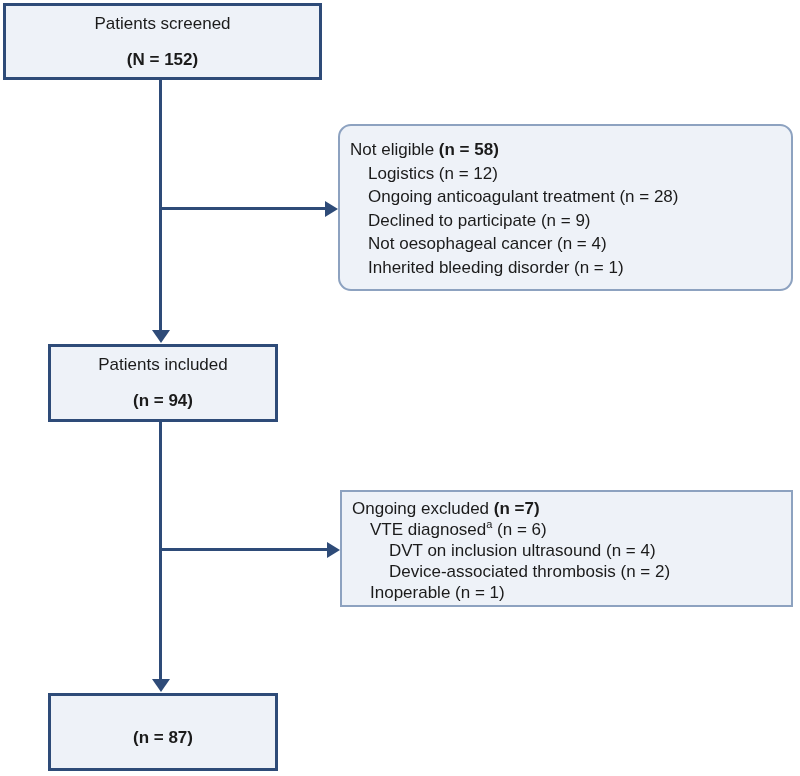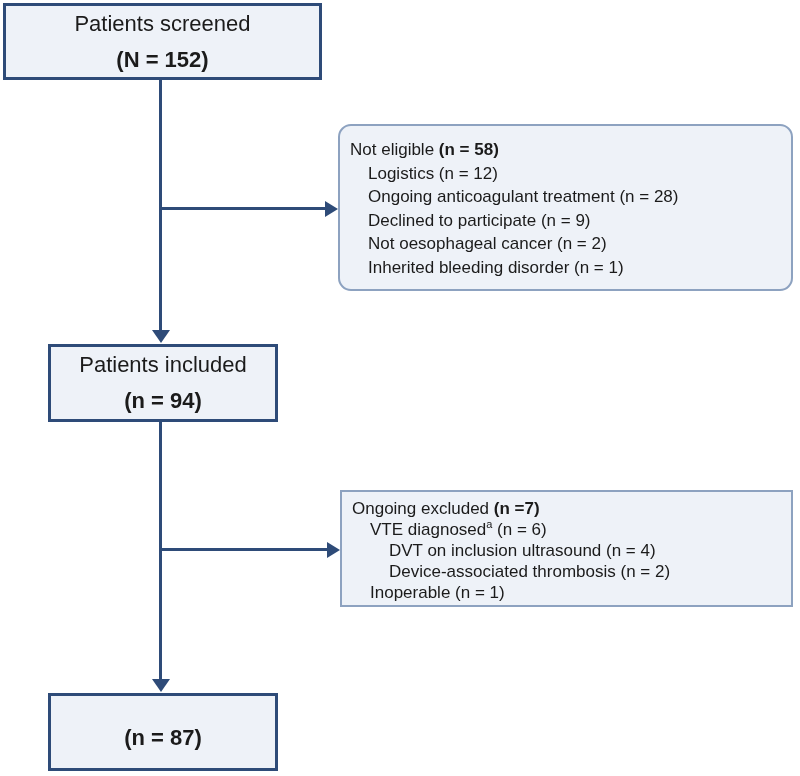--- a/index.html
+++ b/index.html
@@ -7,21 +7,21 @@
     --side-border: #8da2c0;
     --fill: #eef2f8;
     --text: #1b1b1b;
   }
   html,body{margin:0;padding:0;background:#ffffff;}
   body{font-family:"Liberation Sans", sans-serif; color:var(--text);}
   .canvas{position:relative;width:800px;height:776px;background:#ffffff;overflow:hidden;}
 
   
   .box{position:absolute;background:var(--fill);box-sizing:border-box;}
-  .box.main{border:3px solid var(--accent);display:flex;flex-direction:column;justify-content:center;align-items:center;text-align:center;font-size:22px;line-height:24px;}
+  .box.main{border:3px solid var(--accent);display:flex;flex-direction:column;justify-content:center;align-items:center;text-align:center;font-size:17px;line-height:24px;}
   .box.side{border:2px solid var(--side-border);font-size:17px;}
   .bold{font-weight:700;margin-top:12px;}
 
   #box-screened{left:3px;top:3px;width:319px;height:77px;}
   #box-included{left:48px;top:344px;width:230px;height:78px;}
   #box-completing{left:48px;top:693px;width:230px;height:78px;}
   #box-not-eligible{left:338px;top:124px;width:455px;height:167px;padding:12px 10px;line-height:23.5px;border-radius:13px;}
   #box-excluded{left:340px;top:490px;width:453px;height:117px;padding:6px 10px;line-height:21px;}
 
   .side-items .item.indent-1{padding-left:18px;}
@@ -71,21 +71,21 @@
   <div class="box main" id="box-completing">
     <div class="bold">(n = 87)</div>
   </div>
 
   <div class="box side" id="box-not-eligible">
     <div class="side-title"><span>Not eligible </span><span class="bold">(n = 58)</span></div>
     <div class="side-items">
         <div class="item indent-1">Logistics (n = 12)</div>
         <div class="item indent-1">Ongoing anticoagulant treatment (n = 28)</div>
         <div class="item indent-1">Declined to participate (n = 9)</div>
-        <div class="item indent-1">Not oesophageal cancer (n = 2)</div>
+        <div class="item indent-1">Not oesophageal cancer (n = 4)</div>
         <div class="item indent-1">Inherited bleeding disorder (n = 1)</div>
       </div>
   </div>
 
   <div class="box side" id="box-excluded">
     <div class="side-title"><span>Ongoing excluded </span><span class="bold">(n =7)</span></div>
     <div class="side-items">
         <div class="item indent-1">VTE diagnosed<sup class="fn">a</sup> (n = 6)</div>
         <div class="item indent-2">DVT on inclusion ultrasound (n = 4)</div>
         <div class="item indent-2">Device-associated thrombosis (n = 2)</div>

